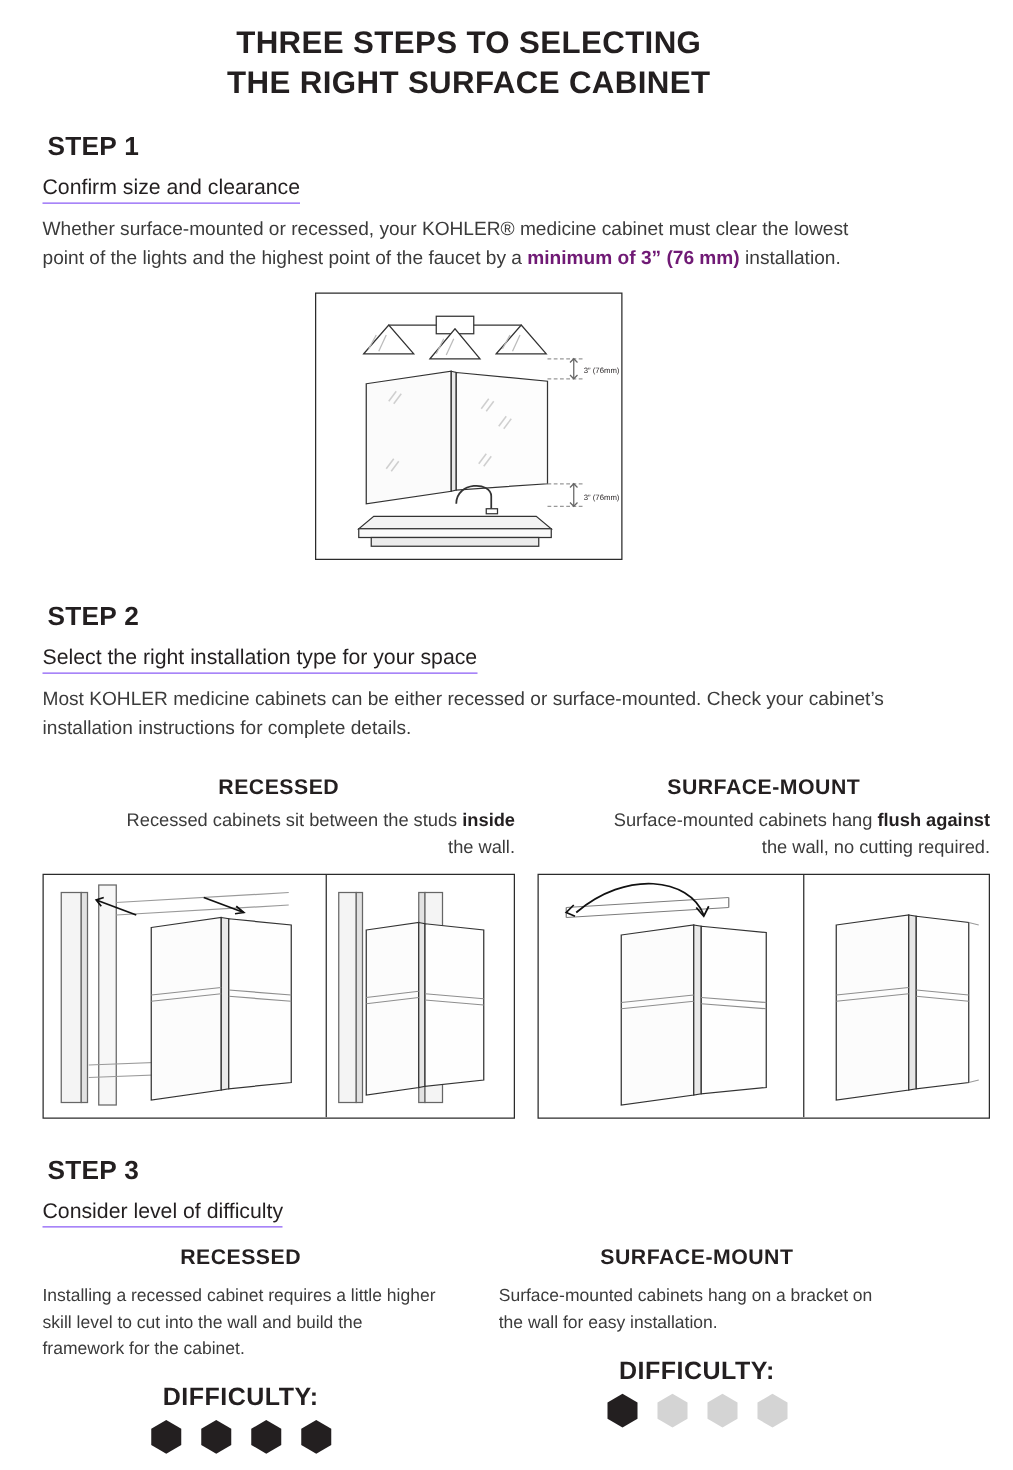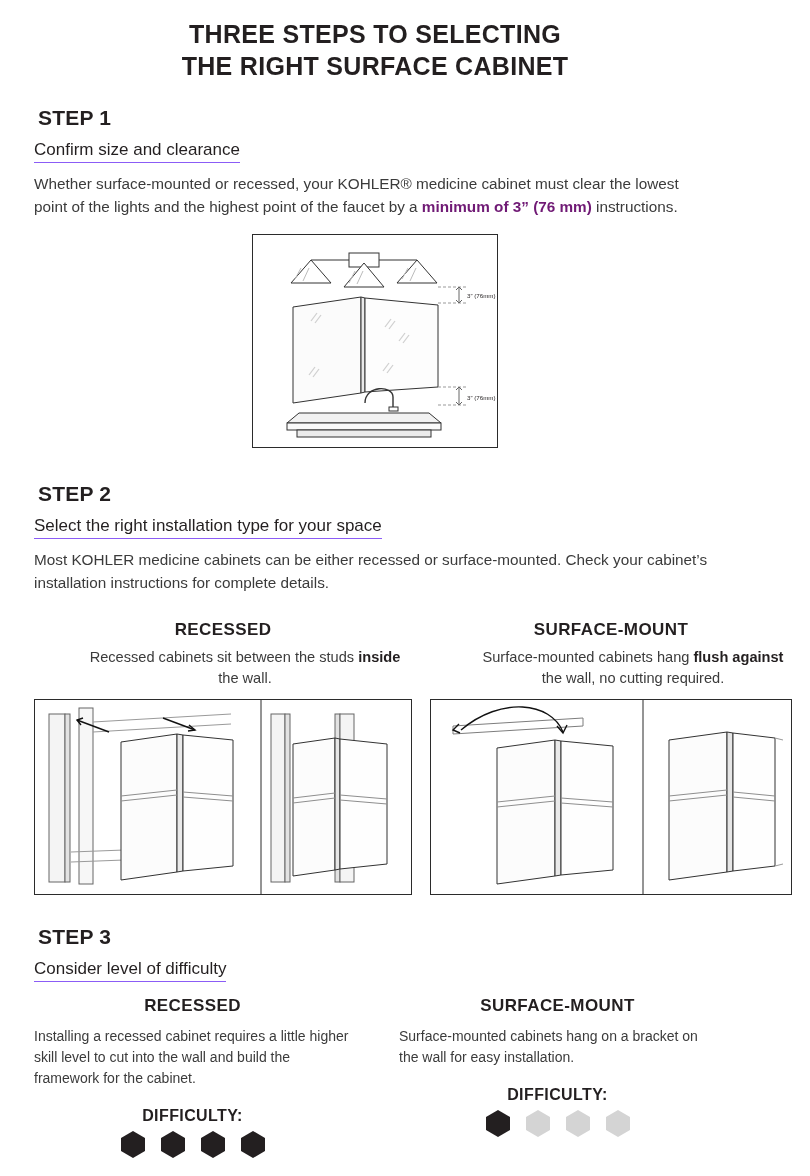--- a/index.html
+++ b/index.html
@@ -65,21 +65,21 @@
     gap: 18px;
   }
   .col { flex: 1; }
   .col-title {
     text-align: center;
     font-size: 17px;
     font-weight: bold;
     letter-spacing: 0.4px;
   }
   .col-cap {
-    text-align: center;
+    text-align: right;
     font-size: 14.6px;
     line-height: 1.45;
     margin-top: 7px;
     color: #3b3b3b;
     margin-left: 44px;
   }
   .col-cap b { color: #231f20; }
   .fig2 {
     margin-top: 9px;
     height: 196px;
@@ -100,21 +100,21 @@
     letter-spacing: 0.4px;
   }
   .col3 .c-body {
     font-size: 14px;
     line-height: 1.52;
     margin-top: 10px;
     color: #3b3b3b;
   }
   .diff-block { margin-top: 18px; text-align: center; }
   .diff-label {
-    font-size: 16px;
+    font-size: 20px;
     font-weight: bold;
     letter-spacing: 0.4px;
     display: block;
     margin-bottom: 5px;
   }
   .hexrow { display: flex; justify-content: center; gap: 14px; }
   .hex {
     width: 26px; height: 29px;
     position: relative;
   }
@@ -128,21 +128,21 @@
 <div class="page">
 
   <h1 class="title">
     <span>THREE STEPS TO SELECTING</span>
     <span class="l2">THE RIGHT SURFACE CABINET</span>
   </h1>
 
   <section id="step1">
     <div class="step-head">STEP 1</div>
     <div class="step-sub">Confirm size and clearance</div>
-    <p class="step-body"><span>Whether surface-mounted or recessed, your KOHLER® medicine cabinet must clear the lowest point of the lights and the highest point of the faucet by a </span><b>minimum of 3” (76 mm)</b><span> instructions.</span></p>
+    <p class="step-body"><span>Whether surface-mounted or recessed, your KOHLER® medicine cabinet must clear the lowest point of the lights and the highest point of the faucet by a </span><b>minimum of 3” (76 mm)</b><span> installation.</span></p>
 
     <div class="fig1-wrap">
       <div class="fig1">
         <svg class="svgfill" width="244" height="212" viewBox="0 0 244 212">
           <g fill="none" stroke="#444" stroke-width="1">
 
             <rect x="96" y="18" width="30" height="14" fill="#fff" stroke="#333"></rect>
             <line x1="96" y1="25" x2="58" y2="25" stroke="#333"></line>
             <line x1="126" y1="25" x2="164" y2="25" stroke="#333"></line>
 

